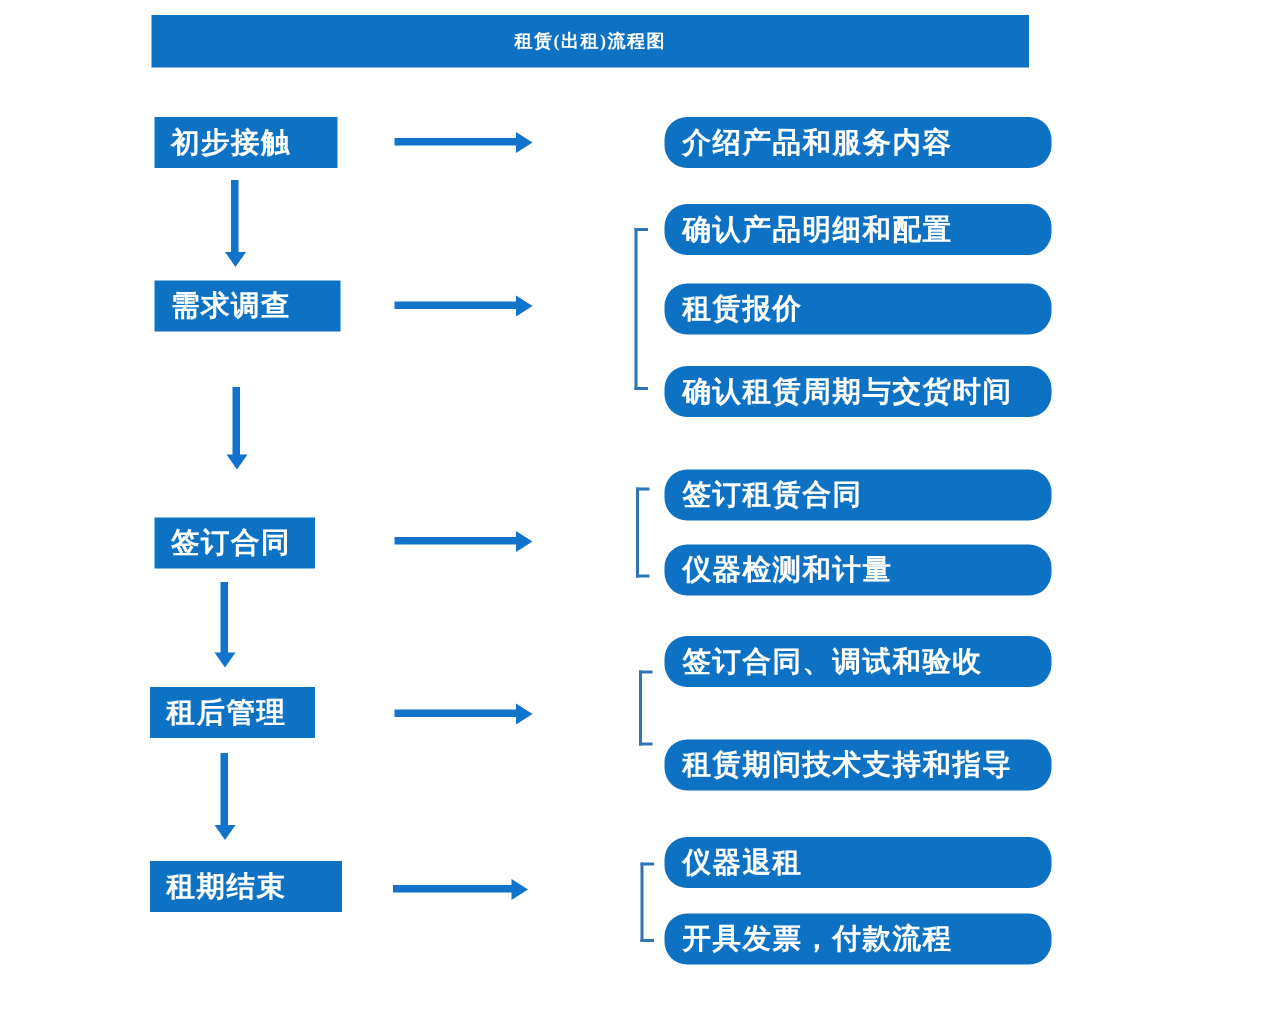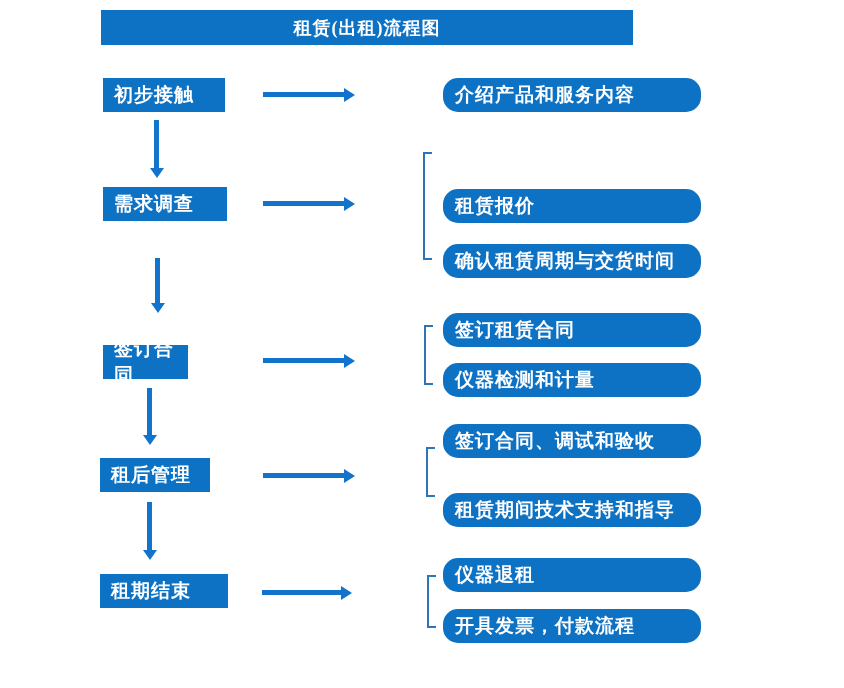--- a/index.html
+++ b/index.html
@@ -4,23 +4,23 @@
 <style>
   :root{
     --box:#0d72c4; --arrow:#1273cc; --bracket:#2e75b6; --box_text:#ffffff; --background:#ffffff;
   }
   html,body{margin:0;padding:0;background:var(--background);}
   .canvas{
     position:relative;width:844px;height:688px;background:var(--background);
     font-family:"Liberation Serif","DejaVu Serif",serif;overflow:hidden;
   }
   .banner{
-    position:absolute;left:101px;top:10px;width:532px;height:35px;
+    position:absolute;left:101px;top:10px;width:585px;height:35px;
     background:var(--box);color:var(--box_text);
-    font-size:18px;font-weight:bold;letter-spacing:1px;
+    font-size:12px;font-weight:bold;letter-spacing:1px;
     display:flex;align-items:center;justify-content:center;
   }
   .lbox,.rbox{
     position:absolute;height:34px;background:var(--box);color:var(--box_text);
     font-size:19px;font-weight:bold;letter-spacing:1px;
     display:flex;align-items:center;box-sizing:border-box;
   }
   .lbox{padding-left:11px;font-family:Liberation Mono, monospace;}
   .rbox{left:443px;width:258px;padding-left:12px;border-radius:15px;}
   
@@ -39,41 +39,42 @@
 </style>
 </head>
 <body>
 
 <div class="canvas">
 
   <div class="banner">租赁(出租)流程图</div>
 
   <div class="lbox" style="left:103px;top:78px;width:122px">初步接触</div>
   <div class="lbox" style="left:103px;top:187px;width:124px">需求调查</div>
-  <div class="lbox" style="left:103px;top:345px;width:85px">签订合同</div>
+  <div class="lbox" style="left:103px;top:345px;width:107px">签订合同</div>
   <div class="lbox" style="left:100px;top:458px;width:110px">租后管理</div>
   <div class="lbox" style="left:100px;top:574px;width:128px">租期结束</div>
 
   <div class="varrow" style="left:150px;top:120px;height:58px"></div>
   <div class="varrow" style="left:151px;top:258px;height:55px"></div>
   <div class="varrow" style="left:143px;top:388px;height:57px"></div>
   <div class="varrow" style="left:143px;top:502px;height:58px"></div>
 
   <div class="harrow" style="left:263px;top:88px;width:92px"></div>
   <div class="harrow" style="left:263px;top:197px;width:92px"></div>
   <div class="harrow" style="left:263px;top:354px;width:92px"></div>
   <div class="harrow" style="left:263px;top:469px;width:92px"></div>
   <div class="harrow" style="left:262px;top:586px;width:90px"></div>
 
   <div class="bracket" style="left:423px;top:152px;height:108px"></div>
   <div class="bracket" style="left:424px;top:325px;height:60px"></div>
   <div class="bracket" style="left:426px;top:447px;height:50px"></div>
   <div class="bracket" style="left:427px;top:575px;height:53px"></div>
 
   <div class="rbox" style="top:78px">介绍产品和服务内容</div>
+  <div class="rbox" style="top:136px">确认产品明细和配置</div>
   <div class="rbox" style="top:189px">租赁报价</div>
   <div class="rbox" style="top:244px">确认租赁周期与交货时间</div>
   <div class="rbox" style="top:313px">签订租赁合同</div>
   <div class="rbox" style="top:363px">仪器检测和计量</div>
   <div class="rbox" style="top:424px">签订合同、调试和验收</div>
   <div class="rbox" style="top:493px">租赁期间技术支持和指导</div>
   <div class="rbox" style="top:609px">开具发票，付款流程</div>
   <div class="rbox" style="top:558px">仪器退租</div>
 
 </div>

